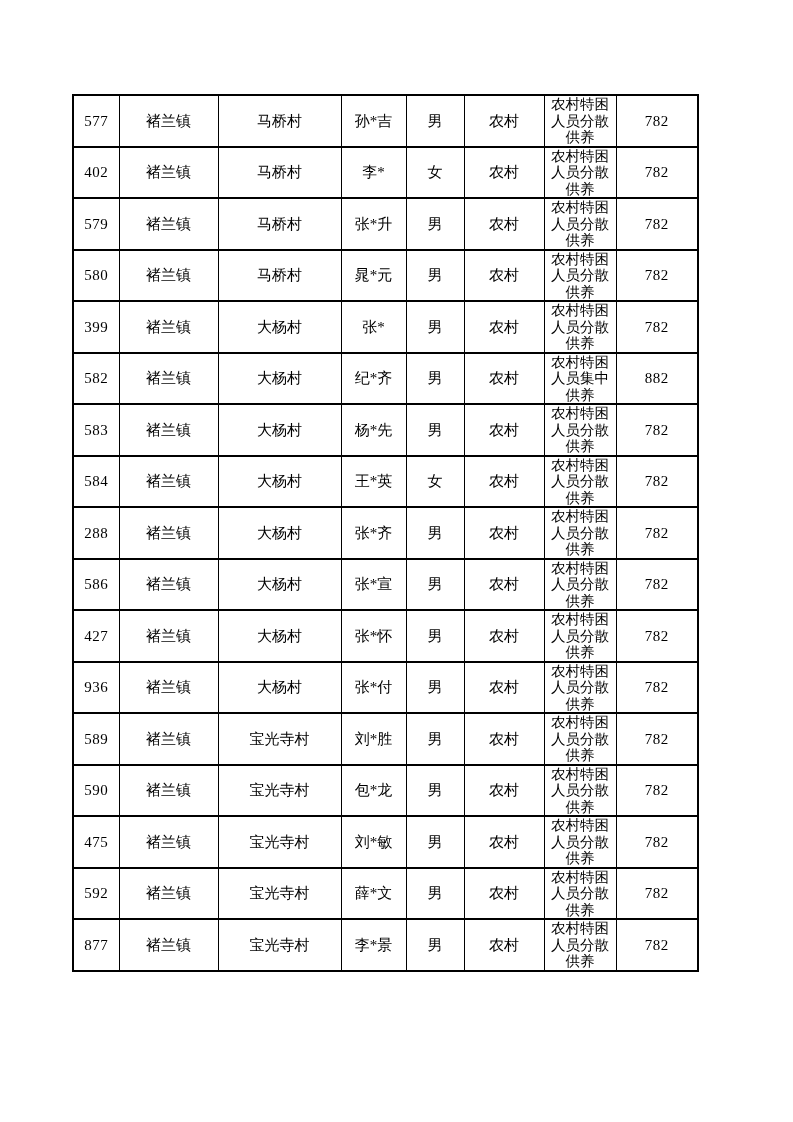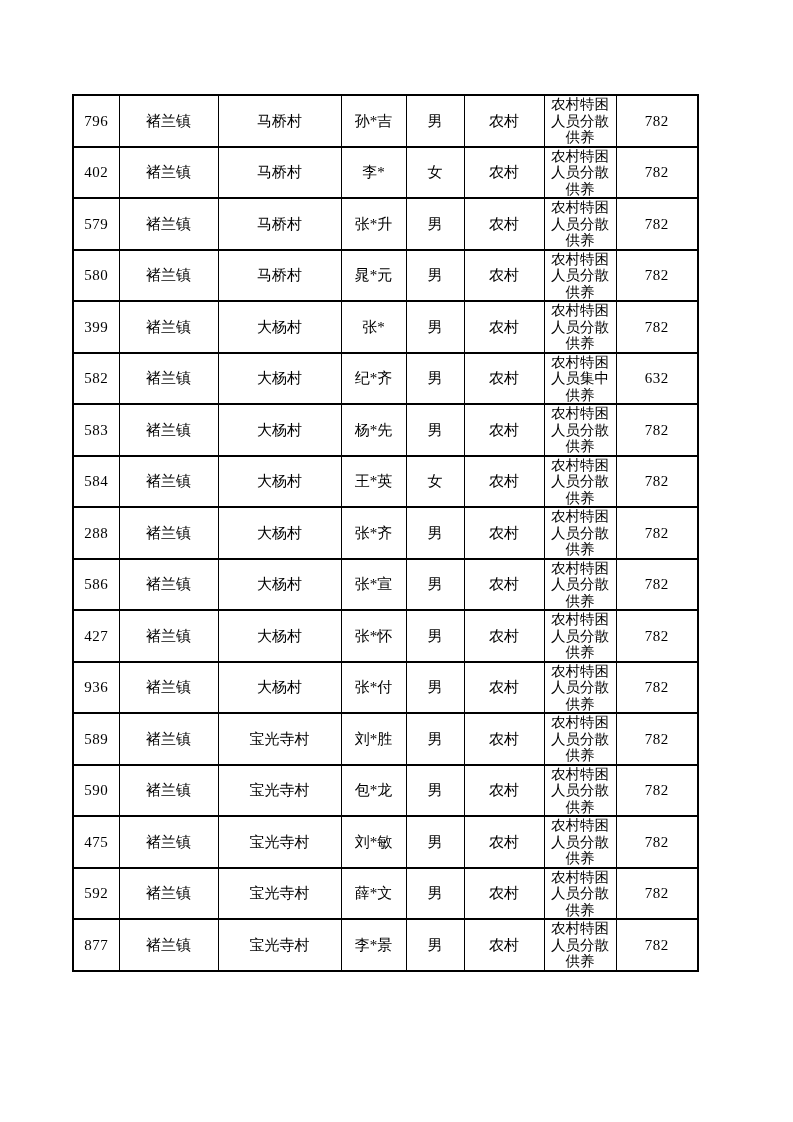--- a/index.html
+++ b/index.html
@@ -63,21 +63,21 @@
         <col style="width: 99px;">
         <col style="width: 123px;">
         <col style="width: 65px;">
         <col style="width: 58px;">
         <col style="width: 80px;">
         <col style="width: 72px;">
         <col style="width: 82px;">
       </colgroup>
     <tbody>
         <tr>
-          <td class="cell-index">796</td>
+          <td class="cell-index">577</td>
           <td class="cell-town">褚兰镇</td>
           <td class="cell-village">马桥村</td>
           <td class="cell-name">孙*吉</td>
           <td class="cell-gender">男</td>
           <td class="cell-residence">农村</td>
           <td class="cell-category">农村特困人员分散供养</td>
           <td class="cell-amount">782</td>
         </tr>
         <tr>
           <td class="cell-index">402</td>
@@ -120,21 +120,21 @@
           <td class="cell-amount">782</td>
         </tr>
         <tr>
           <td class="cell-index">582</td>
           <td class="cell-town">褚兰镇</td>
           <td class="cell-village">大杨村</td>
           <td class="cell-name">纪*齐</td>
           <td class="cell-gender">男</td>
           <td class="cell-residence">农村</td>
           <td class="cell-category">农村特困人员集中供养</td>
-          <td class="cell-amount">632</td>
+          <td class="cell-amount">882</td>
         </tr>
         <tr>
           <td class="cell-index">583</td>
           <td class="cell-town">褚兰镇</td>
           <td class="cell-village">大杨村</td>
           <td class="cell-name">杨*先</td>
           <td class="cell-gender">男</td>
           <td class="cell-residence">农村</td>
           <td class="cell-category">农村特困人员分散供养</td>
           <td class="cell-amount">782</td>

